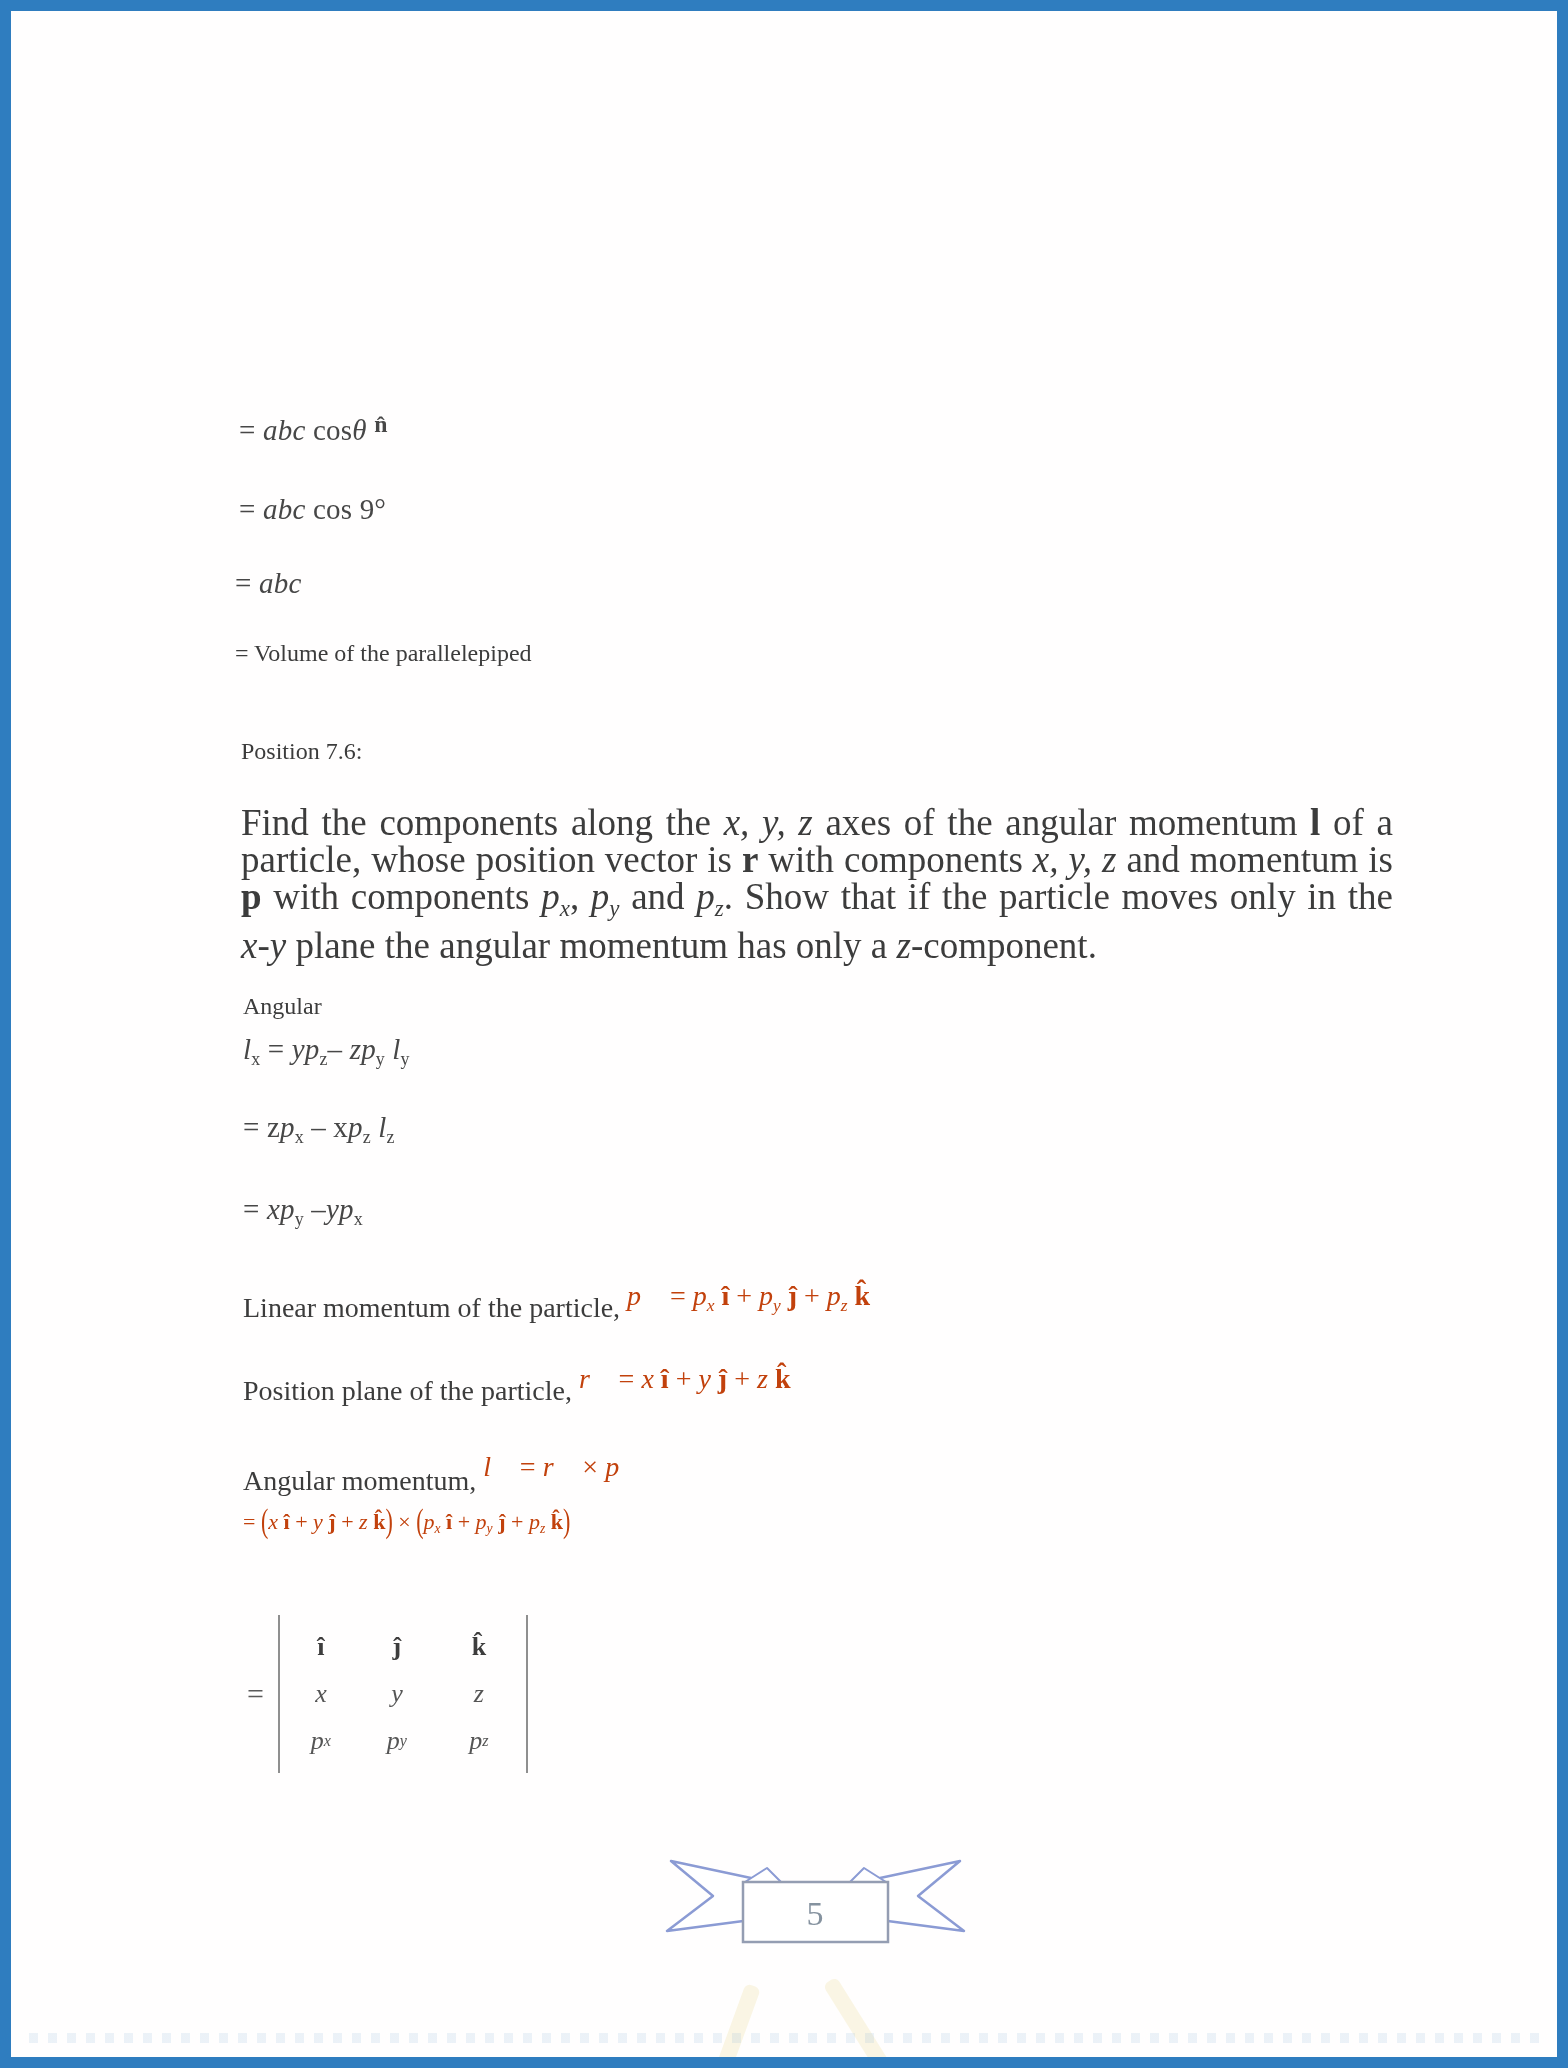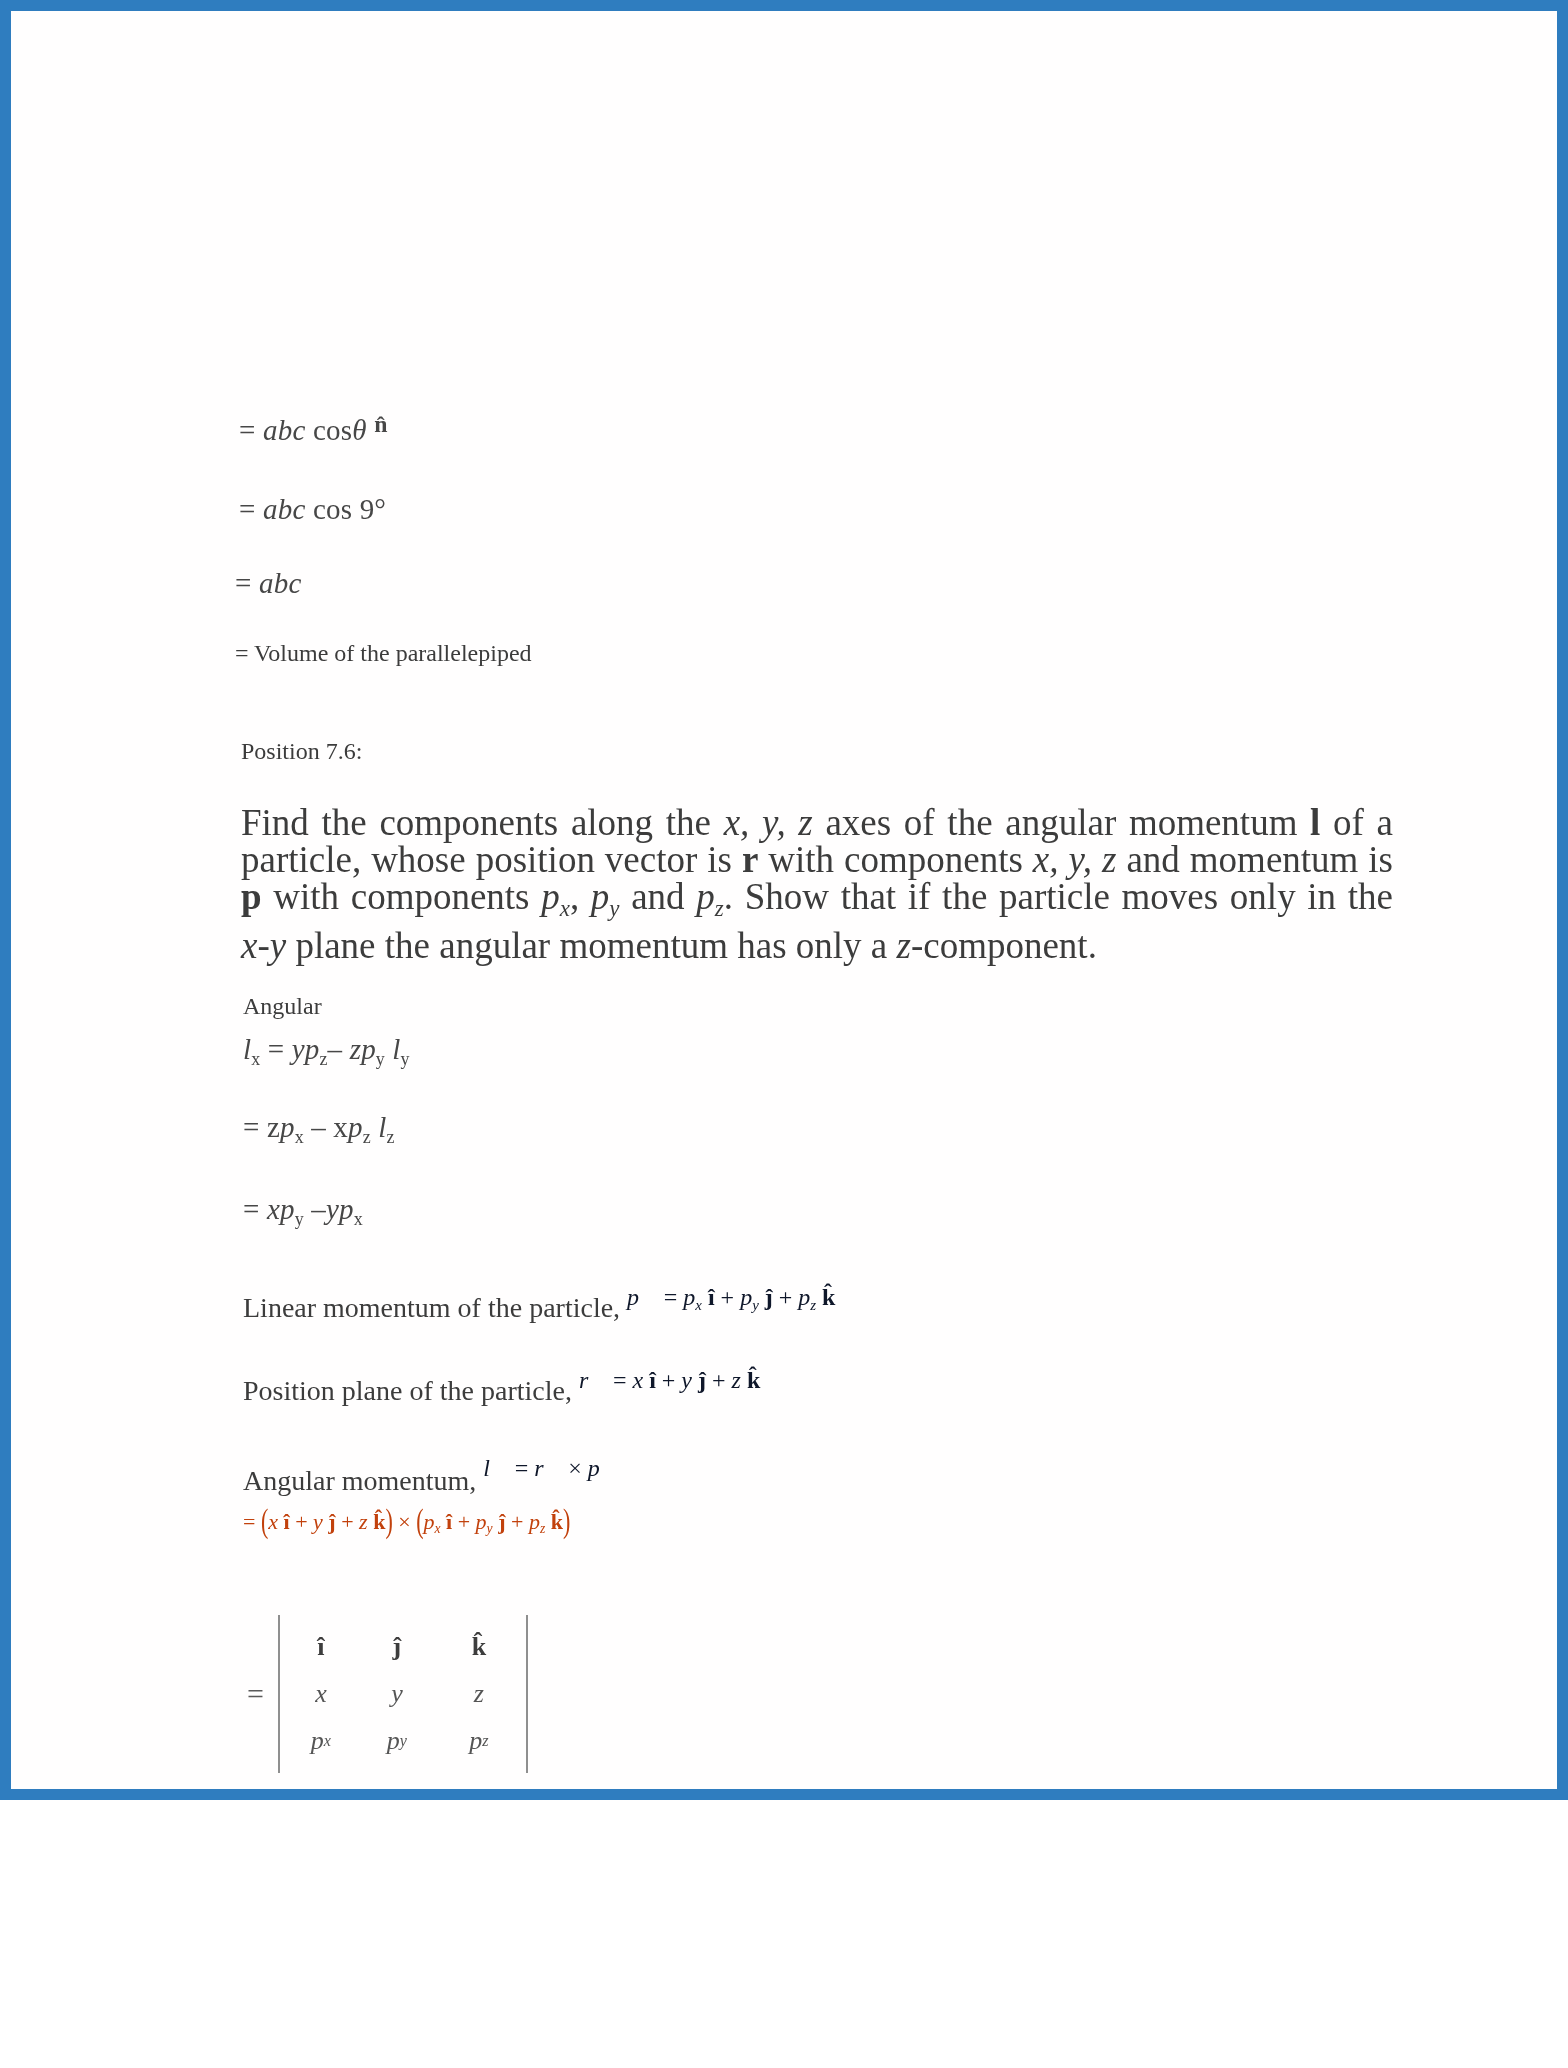--- a/index.html
+++ b/index.html
@@ -1,39 +1,39 @@
 <!DOCTYPE html>
 <html><head>
 <meta charset="utf-8">
 <style>
   html,body{margin:0;padding:0;background:#ffffff;}
   .page{
     position:relative;
-    width:1568px;height:1800px;
+    width:1568px;height:2068px;
     box-sizing:border-box;
     background:#fffefe;
     border:11px solid #2f7dbf;
     overflow:hidden;
     font-family:"Liberation Serif", serif;
     color:#3f3f3f;
   }
   .abs{position:absolute;}
 
   
   .s-i{font-style:italic;}
   .s-b{font-weight:700;font-style:normal;}
   .s-sub{font-size:0.62em;vertical-align:-0.32em;letter-spacing:0;}
   .s-sup{font-size:0.82em;vertical-align:0.32em;}
   .s-big{display:inline-block;transform:scaleY(1.55);transform-origin:50% 55%;font-weight:300;}
 
   .eqline{font-size:29px;color:#474747;letter-spacing:0.2px;white-space:nowrap;}
   .plainline{font-size:24px;color:#3c3c3c;white-space:nowrap;}
   .para{font-size:37px;line-height:37px;text-align:justify;color:#3c3c3c;}
   .label-line{font-size:28px;color:#3c3c3c;white-space:nowrap;}
-  .eqr{position:relative;top:-12px;font-size:24px;color:#0f172a;white-space:nowrap;margin-top:31px;}
+  .eqr{position:relative;top:-12px;font-size:28px;color:#c2410c;white-space:nowrap;margin-top:31px;}
   .crossline{font-size:22px;color:#c2410c;white-space:nowrap;}
 
   
   .det{display:flex;align-items:center;}
   .det-eq{font-size:30px;color:#5a5a5a;margin-right:14px;}
   .det-matrix{
     display:grid;
     grid-template-columns:70px 82px 82px;
     row-gap:7px;
     border-left:2px solid #8f8f8f;

